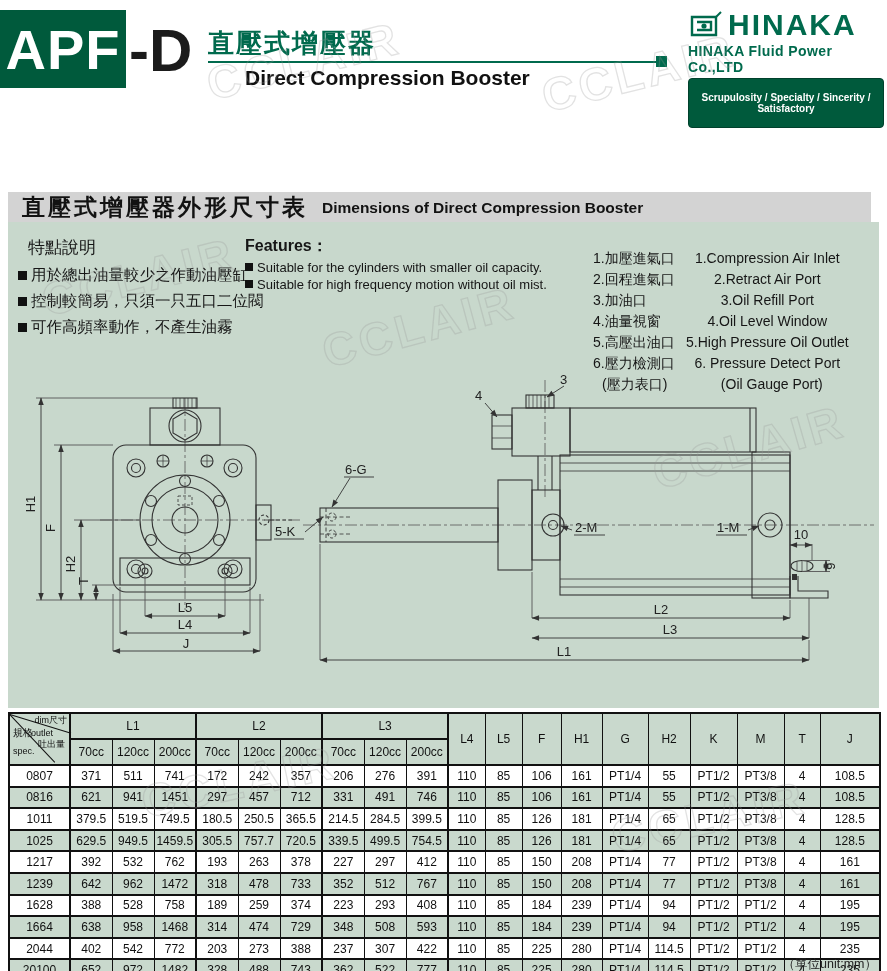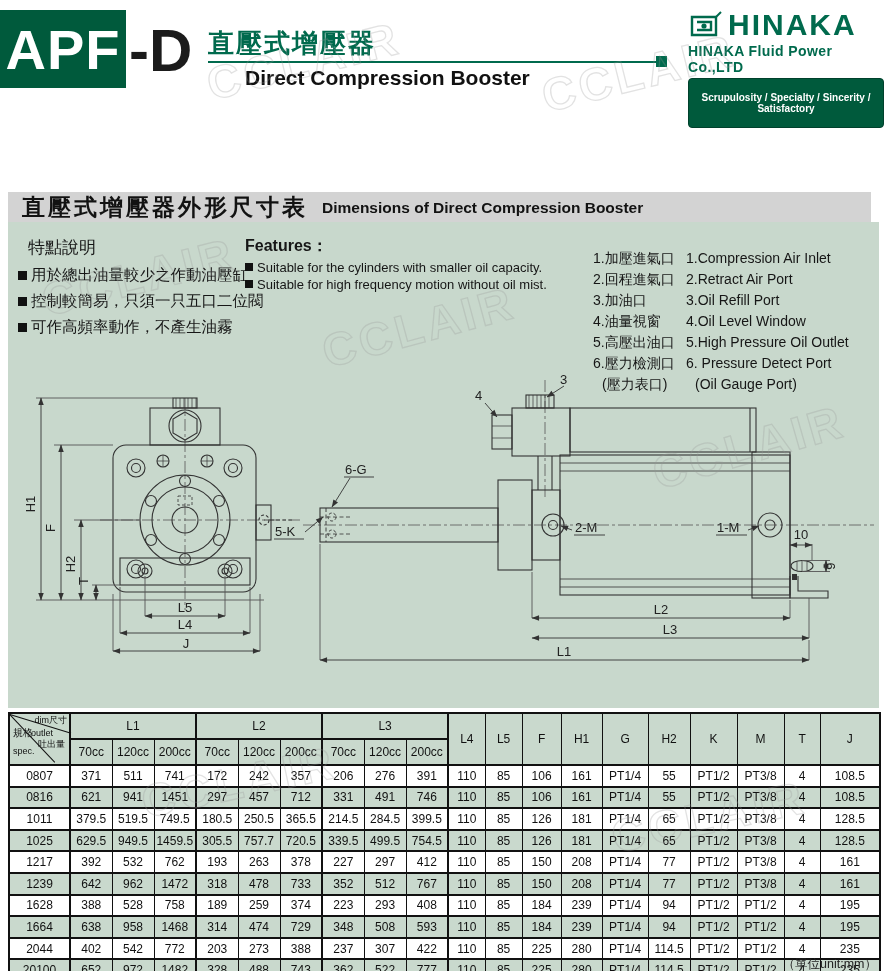--- a/index.html
+++ b/index.html
@@ -30,21 +30,21 @@
   .panel{position:absolute;left:8px;top:222px;width:871px;height:486px;background:var(--panel);}
   .feat-zh-title{position:absolute;left:10px;top:14px;font-size:17px;font-weight:normal;margin-left:10px;}
   .feat-zh-list{position:absolute;left:10px;top:40px;font-size:15.5px;}
   .feat-zh-list>div{display:flex;align-items:center;height:26px;}
   .sq9{width:9px;height:9px;background:#111;margin-right:4px;flex:none;}
   .sq8{width:8px;height:8px;background:#111;margin-right:4px;margin-top:3px;flex:none;}
   .feat-en-title{position:absolute;left:237px;top:14px;font-size:16px;font-weight:bold;}
   .feat-en-list{position:absolute;left:237px;top:38px;width:348px;font-size:13px;line-height:15.5px;}
   .feat-en-list>div{display:flex;margin-bottom:1px;}
   .ports-zh{position:absolute;left:585px;top:26px;font-size:14px;line-height:21px;}
-  .ports-en{position:absolute;left:678px;top:26px;font-size:14px;line-height:21px;}
+  .ports-en{position:absolute;left:678px;top:26px;font-size:14px;line-height:21px;text-align:center;}
   .ports-zh .cont,.ports-en .cont{padding-left:9px;}
   .drawing{position:absolute;left:0;top:146px;width:871px;height:340px;}
   
   .dims-table{position:absolute;left:8px;top:712px;width:871px;border-collapse:collapse;table-layout:fixed;
     font-size:12px;text-align:center;color:#111;border:2px solid #111;}
   .dims-table th,.dims-table td{border-left:1px solid #111;border-top:2px solid #111;padding:0;font-weight:normal;}
   .dims-table thead th{background:var(--row-green);height:24px;}
   .dims-table tbody td{height:19.6px;background:#fff;}
   .dims-table tr.g td{background:var(--row-green);}
   .dims-table .gl{border-left:2px solid #111;}

